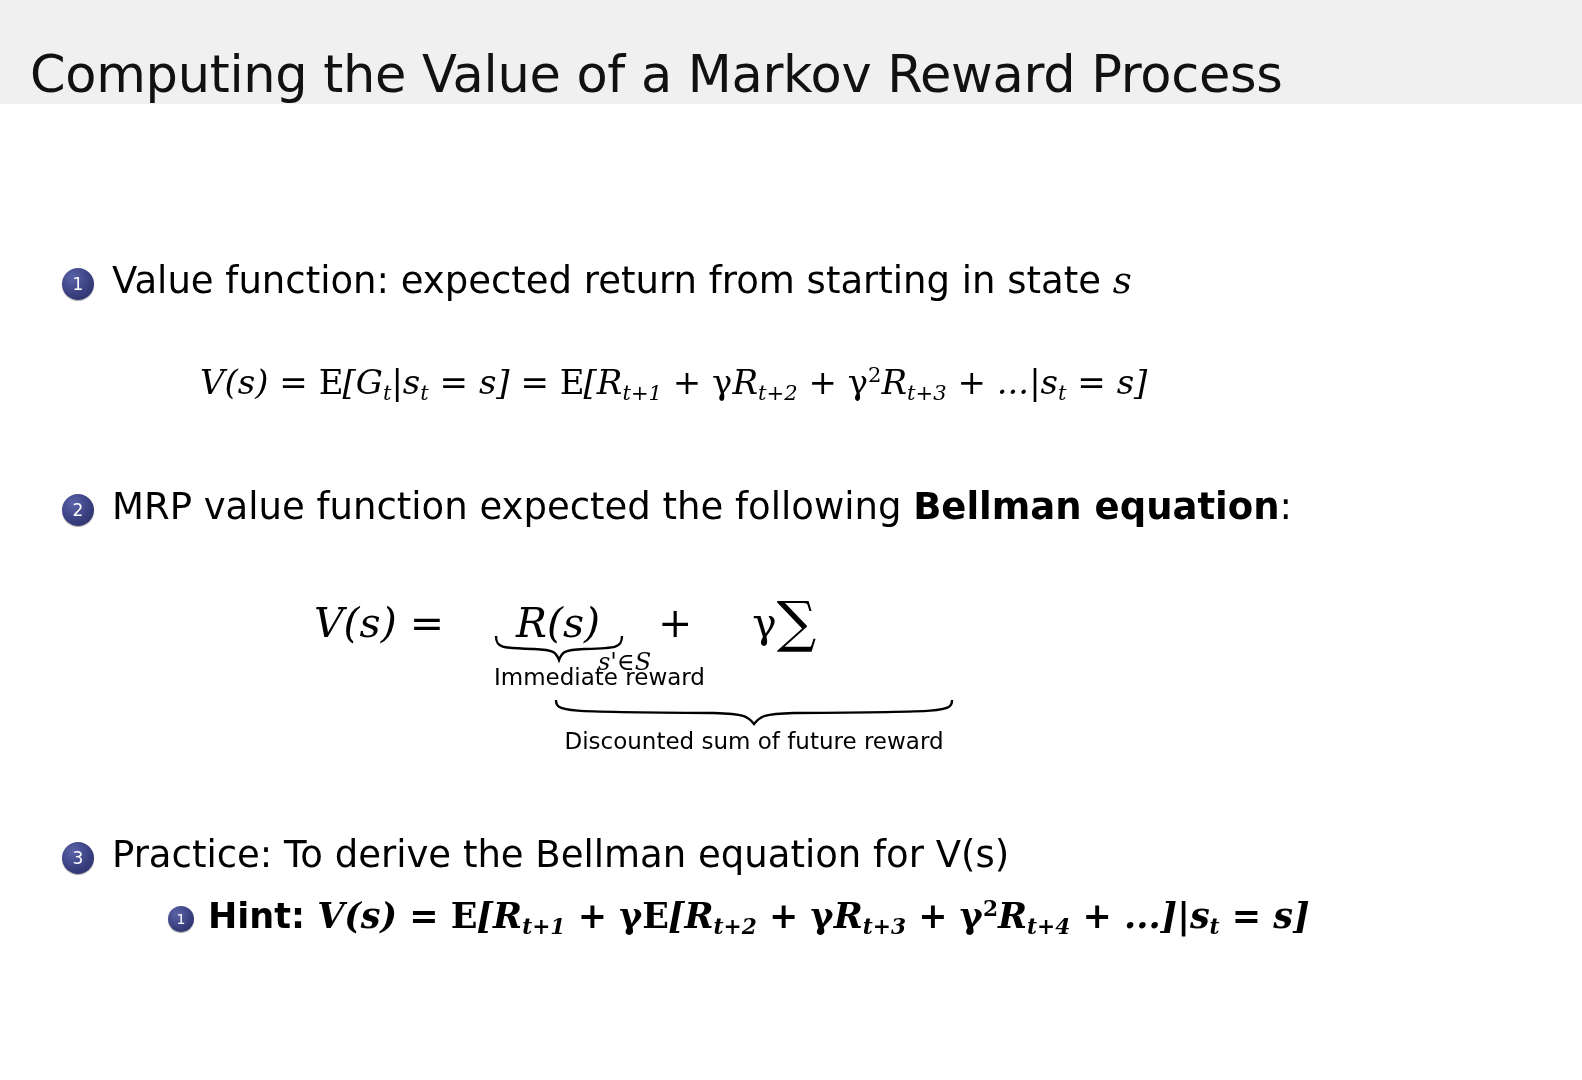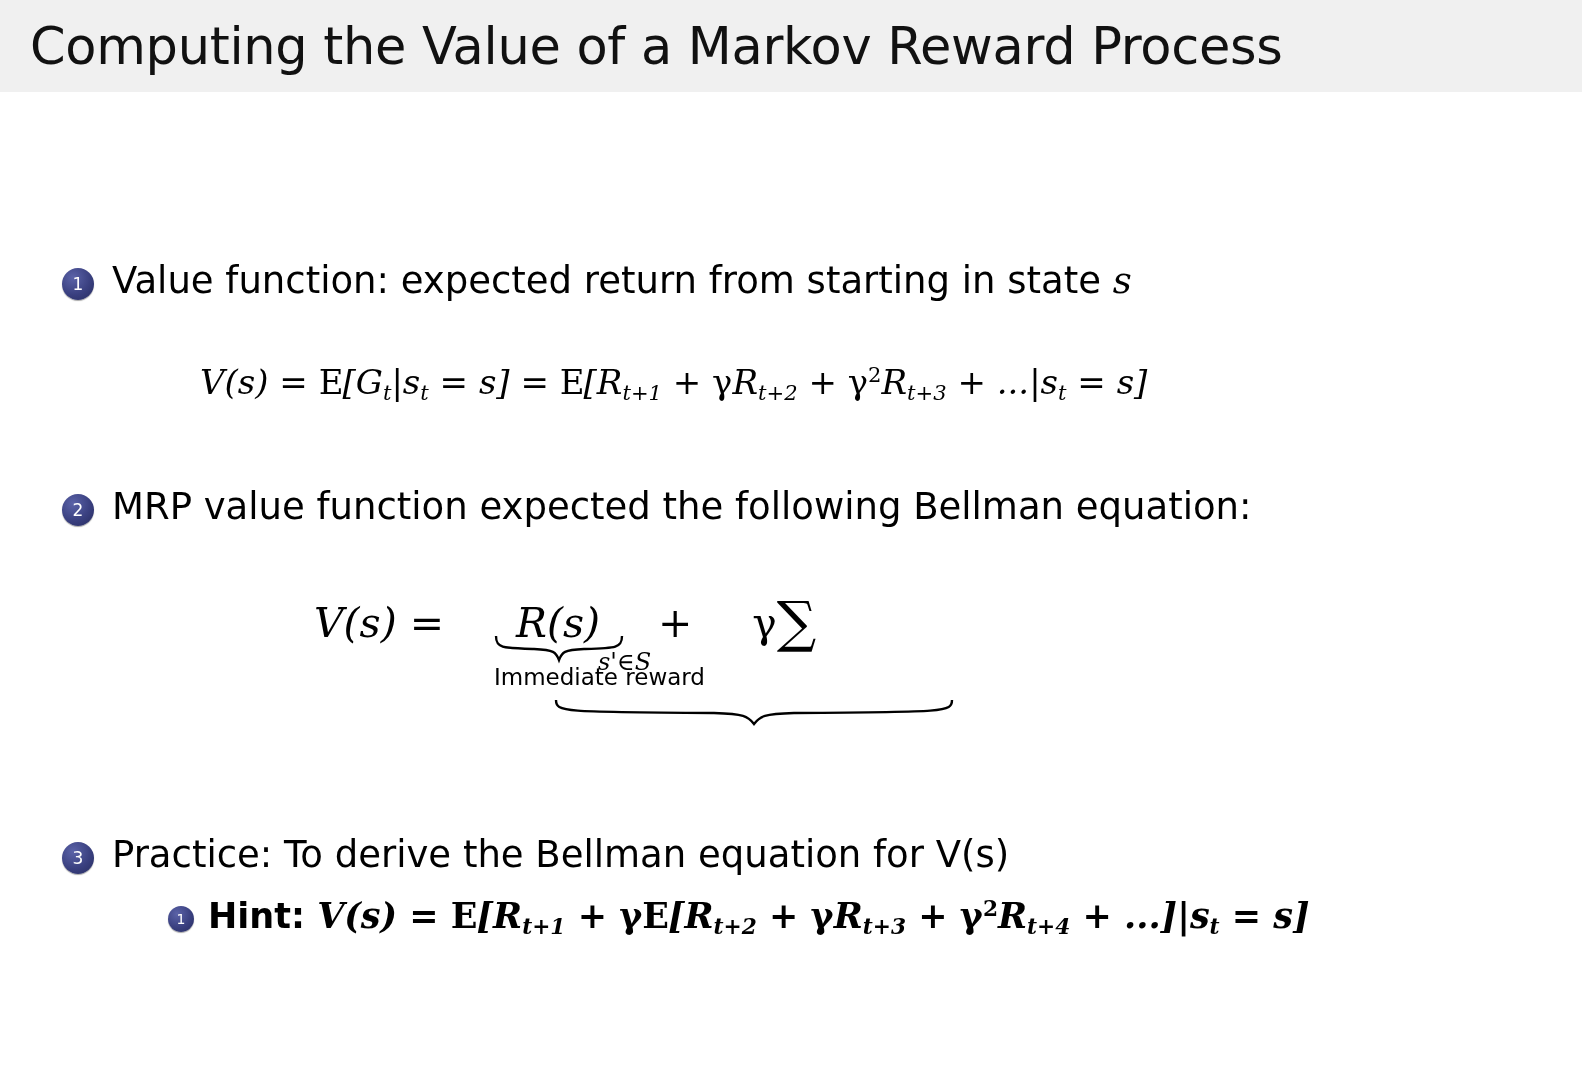--- a/index.html
+++ b/index.html
@@ -15,24 +15,24 @@
     color: #000000;
     overflow: hidden;
   }
 
   
   .title-bar {
     position: absolute;
     left: 0;
     top: 0;
     width: 1582px;
-    height: 92px;
+    height: 104px;
     background: #f0f0f0;
     display: flex;
-    align-items: center;
+    align-items: flex-end;
   }
   .title-bar .title {
     font-size: 51px;
     font-weight: 400;
     letter-spacing: -0.3px;
     padding-left: 30px;
     color: #111111;
     white-space: nowrap;
   }
 
@@ -72,21 +72,21 @@
     margin-top: 10px;
   }
 
   .bullet-text {
     font-size: 37px;
     line-height: 1.15;
     padding-left: 18px;
     white-space: nowrap;
   }
   .bullet-text .b {
-    font-weight: normal;
+    font-weight: bold;
     text-align: center;
   }
 
   
   .math {
     font-family: "DejaVu Serif", serif;
     font-style: italic;
     white-space: nowrap;
   }
   .math .up {
@@ -210,20 +210,21 @@
     <span class="sumsub" style="left:284px; top:62px;text-align:right;">s'∈S</span>
 
     <svg class="brace" style="left:180px; top:48px;" width="130" height="28" viewBox="0 0 130 28">
       <path d="M2 2 C2 14, 8 14, 40 15 C60 16, 62 18, 65 26 C68 18, 70 16, 90 15 C122 14, 128 14, 128 2" fill="none" stroke="#000" stroke-width="2.4"></path>
     </svg>
     <span class="brace-caption" style="left:180px; top:78px; width:130px; text-align:center;">Immediate reward</span>
 
     <svg class="brace" style="left:240px; top:112px;" width="400" height="28" viewBox="0 0 400 28">
       <path d="M2 2 C2 14, 8 14, 160 15 C190 16, 194 18, 200 26 C206 18, 210 16, 240 15 C392 14, 398 14, 398 2" fill="none" stroke="#000" stroke-width="2.4"></path>
     </svg>
+    <span class="brace-caption" style="left:240px; top:142px; width:400px; text-align:center;">Discounted sum of future reward</span>
   </div>
 
   <div class="bullet-row" id="item3">
     <div class="bullet-marker">3</div>
     <div class="bullet-text">Practice: To derive the Bellman equation for V(s)</div>
   </div>
 
   <div class="bullet-row" id="item3sub">
     <div class="bullet-marker sub">1</div>
     <div class="bullet-text" style="font-size:35px; padding-left:14px;font-weight:bold;">

